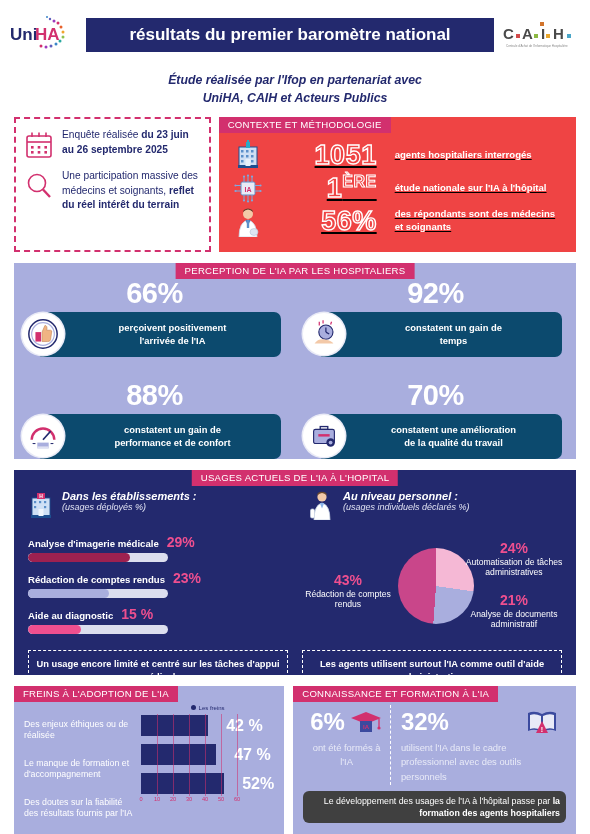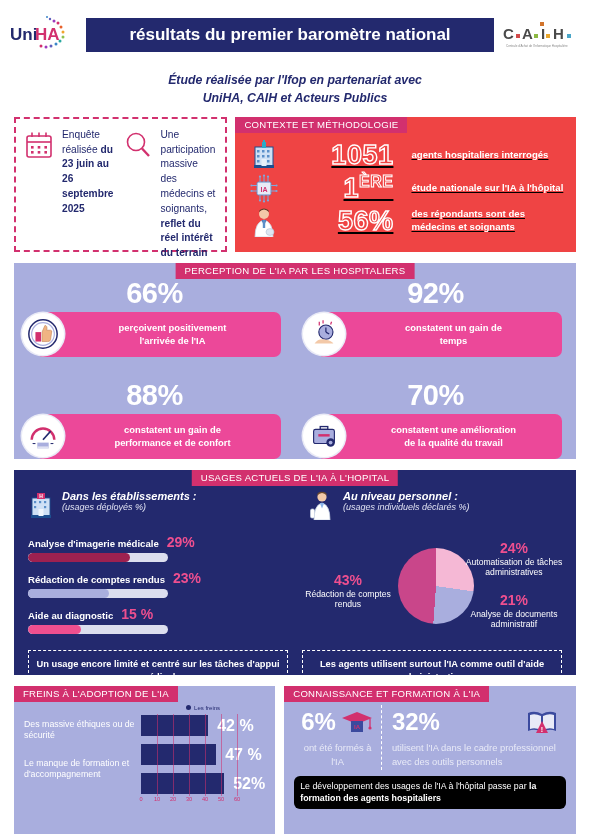--- a/index.html
+++ b/index.html
@@ -37,21 +37,21 @@
     display: inline-block; background: #d2306e; color: #fff;
     font-size: 9.6px; letter-spacing: .25px; padding: 2.5px 9px 3px;
     position: absolute; top: 0; white-space: nowrap;
   }
   .badge.center { left: 50%; transform: translateX(-50%); }
 
   
   .row1 { display: flex; gap: 8px; padding: 0 14px; margin-top: 9px; height: 135px; }
   .metho-left {
     width: 222px; border: 2px dashed #d2306e; padding: 9px 10px 6px 8px;
-    display: flex; flex-direction: row; gap: 9px;
+    display: flex; flex-direction: column; gap: 9px;
   }
   .metho-item { display: flex; gap: 8px; align-items: flex-start; }
   .metho-ico { flex: 0 0 30px; height: 30px; margin-top: 2px; }
   .metho-txt { font-size: 10.2px; color: #23296e; line-height: 1.45; }
   .metho-txt b { font-weight: bold; }
 
   .metho-right {
     flex: 1 1 auto; background: #ef4444; position: relative;
     padding: 22px 10px 6px 14px;
     text-decoration: underline;
@@ -71,21 +71,21 @@
     margin: 11px 14px 0; background: #a9aede; position: relative;
     padding: 16px 0 12px; height: 196px;
   }
   .perc-grid { display: flex; flex-wrap: wrap; }
   .perc-cell { width: 50%; padding: 0 14px; }
   .perc-num {
     text-align: center; color: #ffffff; font-size: 29px; font-weight: bold;
     line-height: 1; margin-bottom: 4px; letter-spacing: -.5px;
   }
   .perc-bar {
-    background: #ec4899; border-radius: 7px; height: 45px;
+    background: #0c4a6e; border-radius: 7px; height: 45px;
     display: flex; align-items: center; padding-left: 34px; padding-right: 6px;
     position: relative; margin-left: 8px;
   }
   .perc-circle {
     position: absolute; left: -14px; top: 50%; transform: translateY(-50%);
     width: 42px; height: 42px; border-radius: 50%; background: #fff;
     display: flex; align-items: center; justify-content: center;
     box-shadow: 0 0 0 1.5px #e9eaf6;
   }
   .perc-txt { color: #fff; font-size: 9.4px; font-weight: bold; text-align: center;
@@ -134,27 +134,27 @@
 
   .freins-body { display: flex; gap: 5px; }
   .freins-labels { width: 112px; padding-top: 14px; }
   .frein-label { color: #ffffff; font-size: 8.8px; line-height: 1.3; height: 35px; margin-bottom: 4px; }
   .chart-area { flex: 1 1 auto; position: relative; }
   .legend { display: flex; align-items: center; justify-content: center; gap: 3px; font-size: 6px; color: #23296e; margin-bottom: 3px; }
   .legend-dot { width: 5px; height: 5px; border-radius: 50%; background: #23296e; }
   .hbars { position: relative; height: 82px; }
   .hbar-row { height: 24px; margin-bottom: 5px; display: flex; align-items: center; }
   .hbar { height: 21px; background: #23296e; }
-  .hbar-val { color: #ffffff; font-size: 16px; font-weight: bold; margin-left: 9px; white-space: nowrap; }
+  .hbar-val { color: #ffffff; font-size: 16px; font-weight: bold; margin-left: 18px; white-space: nowrap; }
   .gridline { position: absolute; top: 0; bottom: 0; width: 1px; background: #d2306e; opacity: .55; }
   .xaxis { position: relative; height: 10px; }
   .xtick { position: absolute; font-size: 5.6px; color: #d2306e; transform: translateX(-50%); top: 0; }
 
   .bottom-note {
-    background: #000000; color: #fff; border-radius: 6px; text-align: left;
+    background: #404040; color: #fff; border-radius: 6px; text-align: right;
     font-size: 8.8px; padding: 4px 6px; margin-top: 6px; line-height: 1.4;
   }
 
   .form-body { display: flex; gap: 0; }
   .form-col { padding: 2px 7px 0; }
   .form-col.c1 { width: 116px; border-right: 1.6px dashed #ffffff; text-align: center; }
   .form-col.c2 { flex: 1 1 auto; padding-left: 10px; }
   .form-numline { display: flex; align-items: center; gap: 4px; justify-content: center; }
   .form-num { color: #ffffff; font-size: 24px; font-weight: bold; line-height: 1; }
   .form-ico { width: 34px; height: 30px; }
@@ -525,22 +525,23 @@
   </div>
 </div>
 
 <div class="bottom">
 
   <div class="panel panel-freins">
     <div class="badge left">FREINS À L'ADOPTION DE L'IA</div>
 
     <div class="freins-body">
       <div class="freins-labels">
-        <div class="frein-label">Des massive éthiques ou de sécurité</div>
+        <div class="frein-label">Des enjeux éthiques ou de réalisée</div>
         <div class="frein-label">Le manque de formation et d'accompagnement</div>
+        <div class="frein-label">Des doutes sur la fiabilité des résultats fournis par l'IA</div>
       </div>
 
       <div class="chart-area">
         <div class="legend">
           <span class="legend-dot"></span>
           <span>Les freins</span>
         </div>
 
         <div class="hbars" id="hbars">
           <div class="hbar-row">

